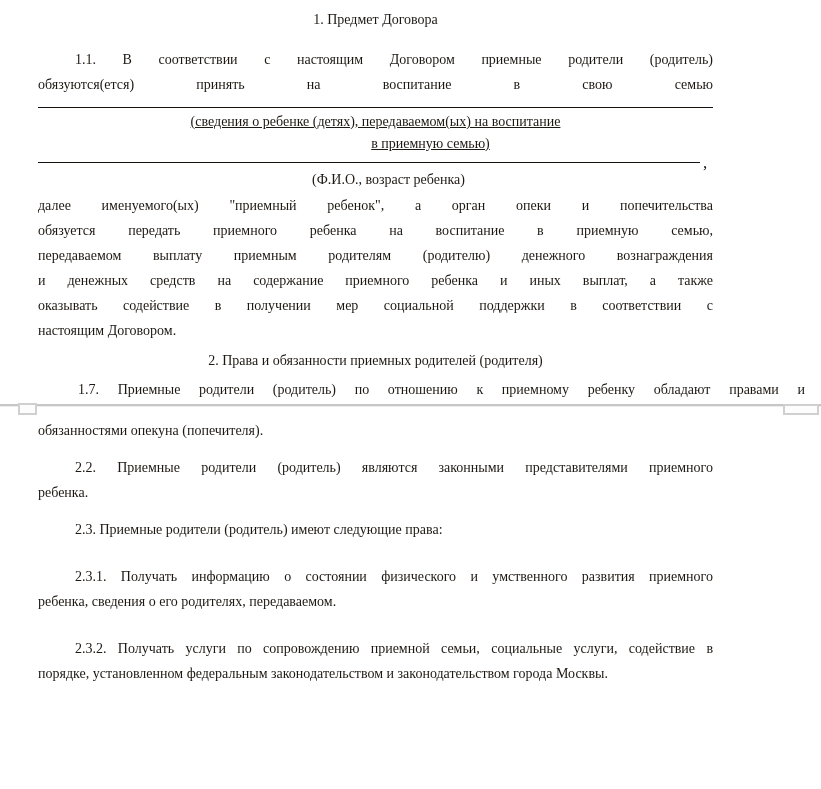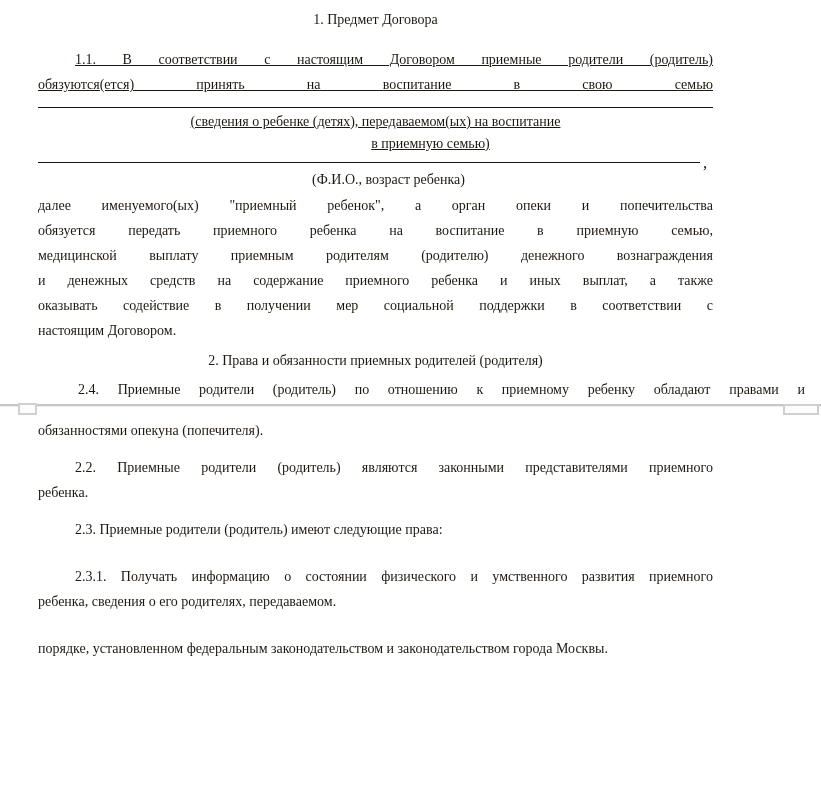--- a/index.html
+++ b/index.html
@@ -19,21 +19,21 @@
     width: 675px;
   }
   .center { text-align: center; }
   .j { text-align: justify; text-align-last: justify; }
   .ind { text-indent: 37px; }
 
   .mt2 { margin-top: 2px; }  .mt3 { margin-top: 3px; }
   .mt4 { margin-top: 4px; }  .mt5 { margin-top: 5px; }
   .mt6 { margin-top: 6px; }
   .mt10 { margin-top: 22px; } .mt12 { margin-top: 12px; }
-  .mt15 { margin-top: 15px; text-decoration: underline; }
+  .mt15 { margin-top: 15px; }
 
   
   .blank1 {
     height: 10px; width: 675px;
     border-bottom: 1.6px solid #17120d;
   }
   
   .cap .ln { line-height: 22px; text-decoration: underline; }
   .cap-shift { margin-left: 110px; width: 565px; }
   .cap-fio { margin-left: 26px; width: 649px; line-height: 22px; }
@@ -97,29 +97,29 @@
   <div class="blank2">
     <span class="rule"></span>
     <span class="comma">,</span>
   </div>
 
   <div class="ln center cap-fio mt6">(Ф.И.О., возраст ребенка)</div>
 
   <div class="para mt2">
     <div class="ln j">далее именуемого(ых) "приемный ребенок", а орган опеки и попечительства</div>
     <div class="ln j">обязуется передать приемного ребенка на воспитание в приемную семью,</div>
-    <div class="ln j">медицинской выплату приемным родителям (родителю) денежного вознаграждения</div>
+    <div class="ln j">передаваемом выплату приемным родителям (родителю) денежного вознаграждения</div>
     <div class="ln j">и денежных средств на содержание приемного ребенка и иных выплат, а также</div>
     <div class="ln j">оказывать содействие в получении мер социальной поддержки в соответствии с</div>
     <div class="ln">настоящим Договором.</div>
   </div>
 
   <div class="h center mt5">2. Права и обязанности приемных родителей (родителя)</div>
 
-  <div class="ln j p21first mt4">2.4. Приемные родители (родитель) по отношению к приемному ребенку обладают правами и</div>
+  <div class="ln j p21first mt4">1.7. Приемные родители (родитель) по отношению к приемному ребенку обладают правами и</div>
 
   <div class="pagebreak">
     <div class="sep-line"></div>
     <div class="corner-l"></div>
     <div class="corner-r"></div>
   </div>
 
   <div class="ln mt4">обязанностями опекуна (попечителя).</div>
 
   <div class="para mt12">
@@ -128,16 +128,17 @@
   </div>
 
   <div class="ln ind mt12">2.3. Приемные родители (родитель) имеют следующие права:</div>
 
   <div class="para mt10">
     <div class="ln j ind">2.3.1. Получать информацию о состоянии физического и умственного развития приемного</div>
     <div class="ln">ребенка, сведения о его родителях, передаваемом.</div>
   </div>
 
   <div class="para mt10">
+    <div class="ln j ind">2.3.2. Получать услуги по сопровождению приемной семьи, социальные услуги, содействие в</div>
     <div class="ln">порядке, установленном федеральным законодательством и законодательством города Москвы.</div>
   </div>
 
 </div>
 
 </body></html>

